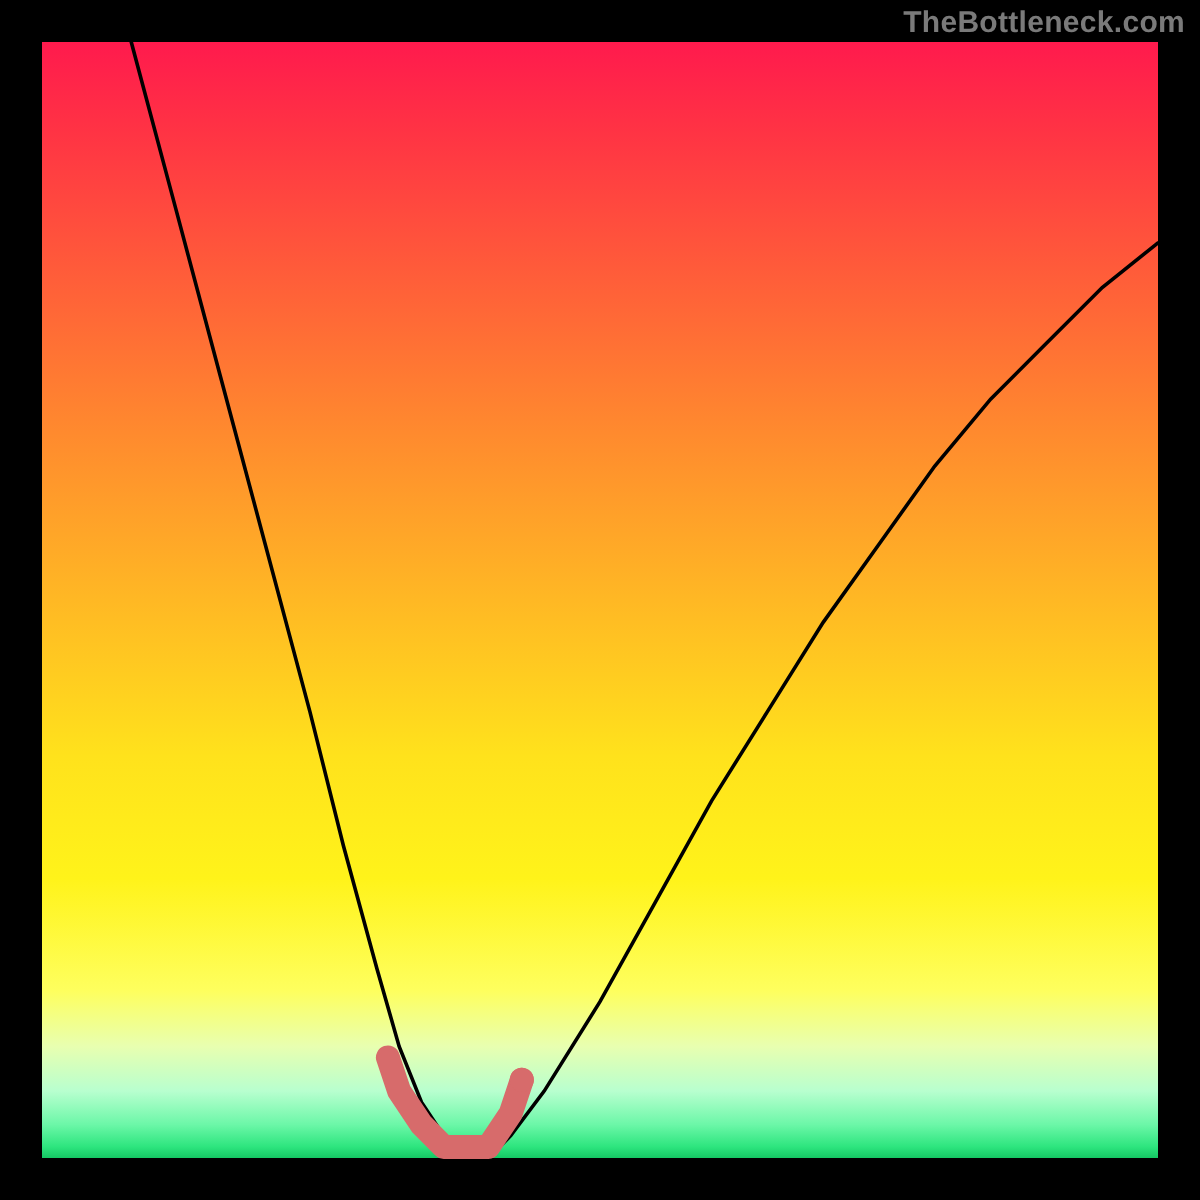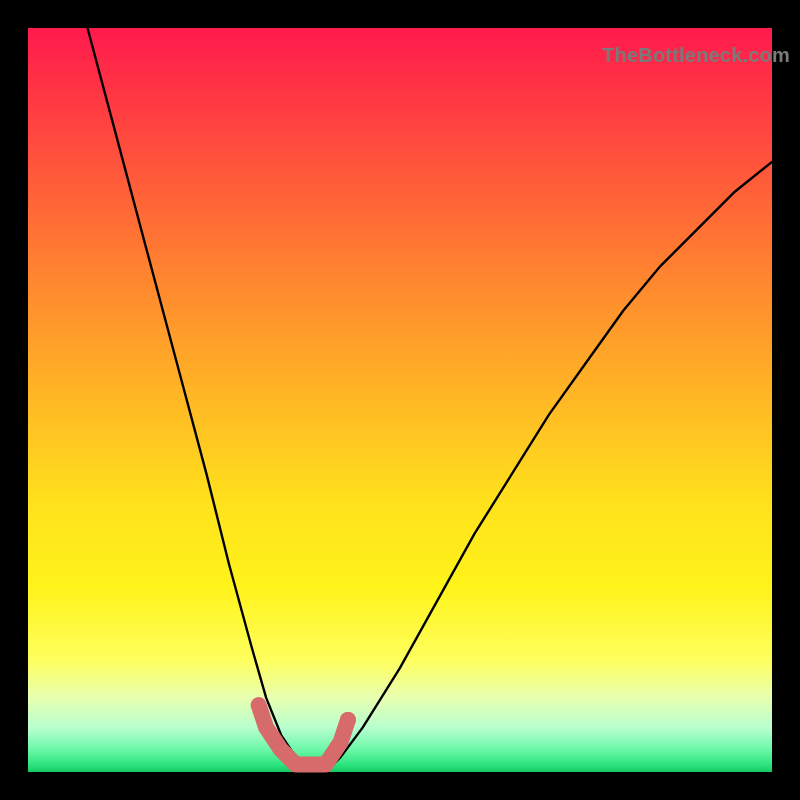--- a/index.html
+++ b/index.html
@@ -39,21 +39,20 @@
   }
   .watermark {
     position: absolute;
     top: 4px;
     right: 10px;
     font-family: Arial, Helvetica, sans-serif;
     font-size: 20px;
     font-weight: 600;
     color: #7a7a7a;
     letter-spacing: 0.2px;
-    margin-top: 40px;
   }
   svg.curve {
     position: absolute;
     left: 0;
     top: 0;
     width: 744px;
     height: 744px;
     overflow: visible;
   }
 </style>

